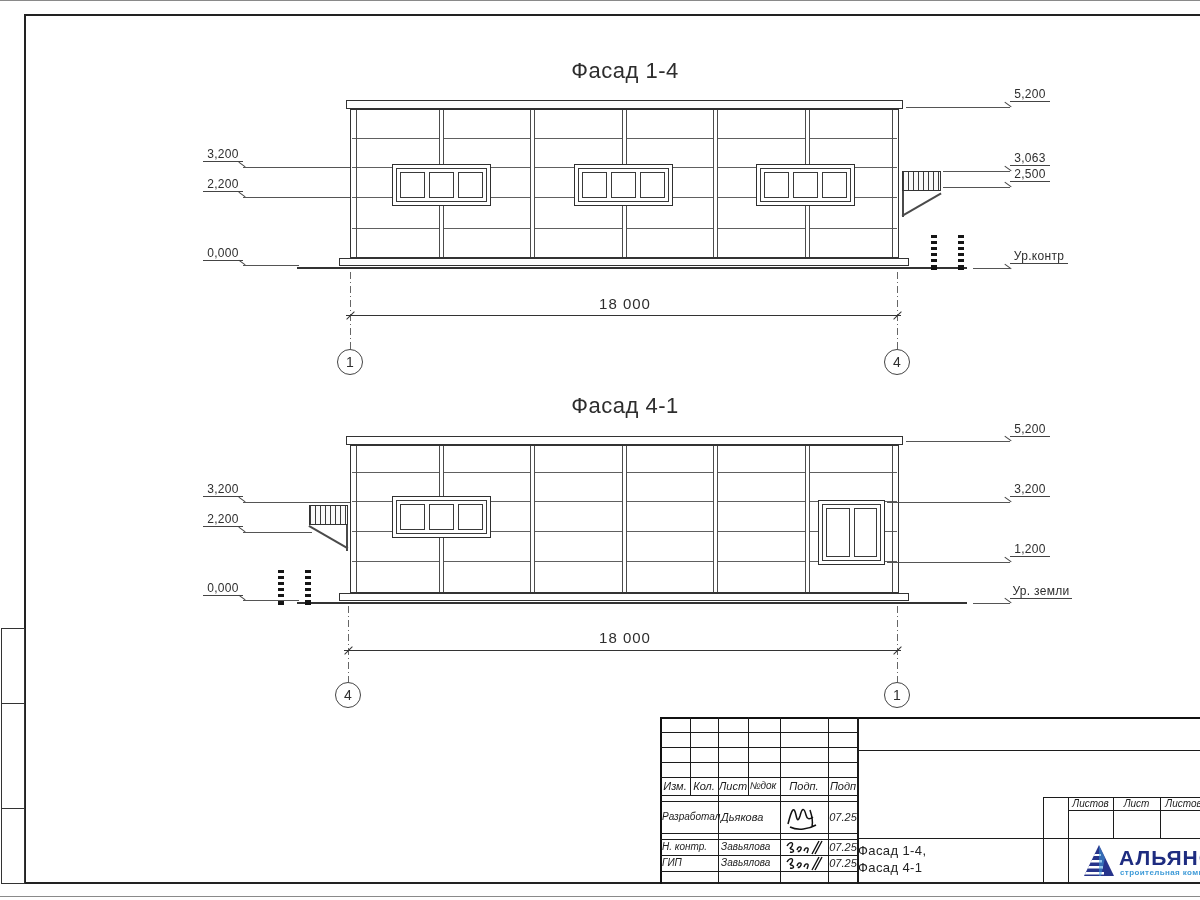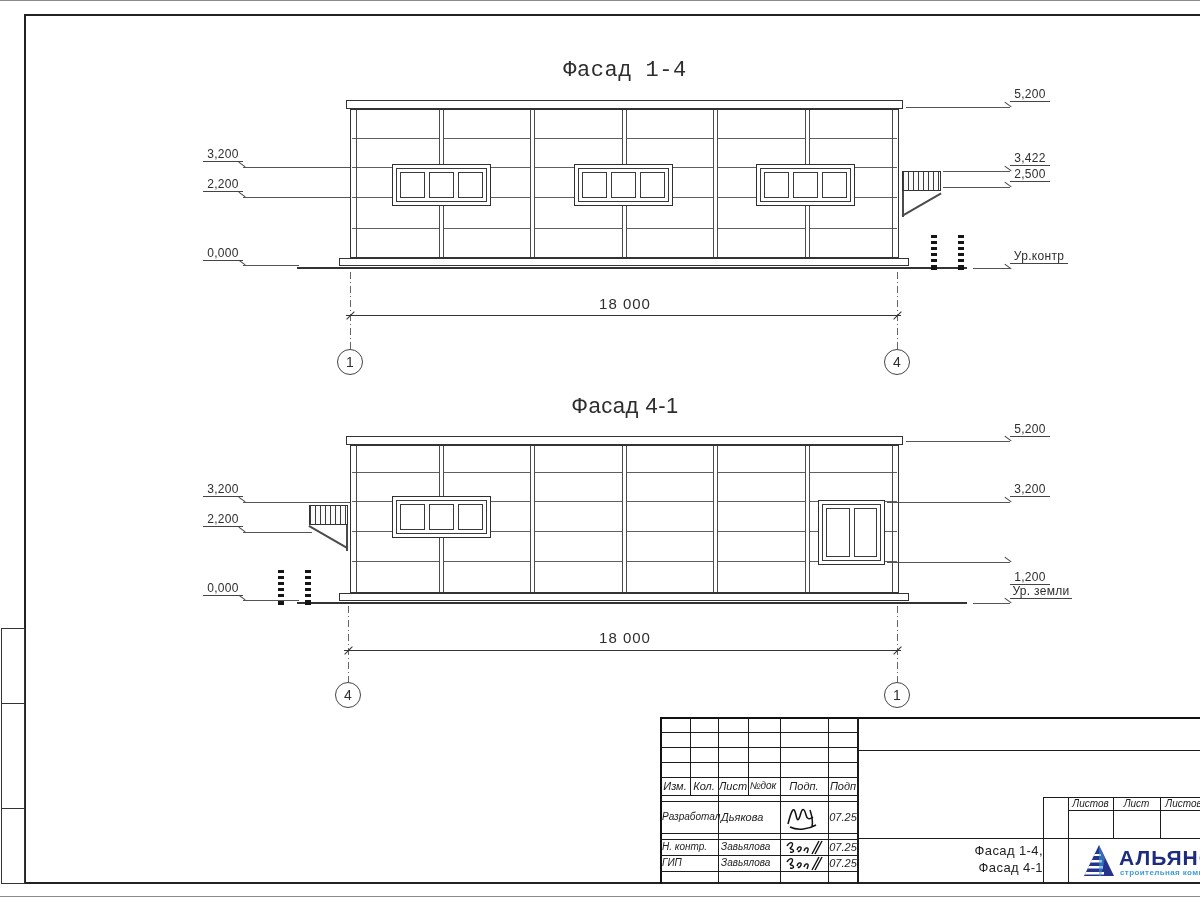--- a/index.html
+++ b/index.html
@@ -31,38 +31,38 @@
   .dim-label{position:absolute;font-size:15px;color:#2e2e2e;text-align:center;letter-spacing:1px;}
   .dashdot{position:absolute;width:1px;
       background-image:repeating-linear-gradient(180deg,#666 0 7px,transparent 7px 10px,#666 10px 11px,transparent 11px 14px);}
   .axis-circle{position:absolute;width:26px;height:26px;border:1.3px solid #444;border-radius:50%;
       text-align:center;line-height:25px;font-size:14px;color:#2e2e2e;background:#fff;box-sizing:border-box;}
   
   .tbh{position:absolute;background:#1c1c1c;height:1px;}
   .tbv{position:absolute;background:#1c1c1c;width:1px;}
   .tb-text{position:absolute;font-style:italic;font-size:11px;color:#1d1d1d;white-space:nowrap;}
   .tb-center{text-align:center;}
-  .sheet-name{position:absolute;font-size:13px;color:#222;text-align:right;letter-spacing:.4px;white-space:nowrap;}
+  .sheet-name{position:absolute;font-size:13px;color:#222;text-align:left;letter-spacing:.4px;white-space:nowrap;}
   .logo-name{position:absolute;font-weight:bold;font-size:21px;letter-spacing:1px;color:#1e2c80;white-space:nowrap;}
   .logo-sub{position:absolute;font-weight:bold;font-size:8px;letter-spacing:.4px;color:#3f9bd8;white-space:nowrap;}
 </style>
 </head>
 <body>
 
 <div class="hl" style="left:0;top:2;width:1200px;background:#8a8a8a;"></div>
 <div class="hl" style="left:0;top:896px;width:1200px;background:#8a8a8a;"></div>
 <div class="abs" style="left:24px;top:14px;width:1176px;height:870px;border-top:2px solid #222;border-left:2px solid #222;border-bottom:2px solid #222;box-sizing:border-box;"></div>
 
 <div class="abs" style="left:1px;top:628px;width:24px;height:256px;border:1px solid #333;box-sizing:border-box;">
   <div class="hl" style="left:0;top:74px;width:22px;background:#333;"></div>
   <div class="hl" style="left:0;top:179px;width:22px;background:#333;"></div>
 </div>
 
 <section class="sec">
-  <div class="fac-title" style="left:540px;top:58px;width:170px;font-family:Liberation Mono, monospace;">Фасад 1-4</div>
+  <div class="fac-title" style="left:540px;top:58px;width:170px;">Фасад 1-4</div>
 
   <div class="rect" style="left:346px;top:100px;width:557px;height:9px;"></div>
   <div class="rect" style="left:350px;top:109px;width:549px;height:149px;border-width:1.4px;"></div>
 
   <div class="joint" style="left:352px;top:138px;width:545px;"></div>
   <div class="joint" style="left:352px;top:167px;width:545px;"></div>
   <div class="joint" style="left:352px;top:197px;width:545px;"></div>
   <div class="joint" style="left:352px;top:228px;width:545px;"></div>
 
   <div class="vl" style="left:356px;top:110px;height:147px;"></div>
@@ -113,21 +113,21 @@
   <div class="leader" style="left:243px;top:197px;width:107px;"></div>
 
   <div class="elev-label" style="left:203px;top:246px;width:40px;">0,000</div>
   <div class="tick" style="left:238px;top:262px;"></div>
   <div class="leader" style="left:243px;top:265px;width:56px;"></div>
 
   <div class="elev-label" style="left:1010px;top:87px;width:40px;">5,200</div>
   <div class="tick" style="left:1004px;top:104px;"></div>
   <div class="leader" style="left:906px;top:107px;width:104px;"></div>
 
-  <div class="elev-label" style="left:1010px;top:151px;width:40px;">3,422</div>
+  <div class="elev-label" style="left:1010px;top:151px;width:40px;">3,063</div>
   <div class="tick" style="left:1004px;top:168px;"></div>
   <div class="leader" style="left:943px;top:171px;width:67px;"></div>
 
   <div class="elev-label" style="left:1010px;top:167px;width:40px;">2,500</div>
   <div class="tick" style="left:1004px;top:184px;"></div>
   <div class="leader" style="left:943px;top:187px;width:67px;"></div>
 
   <div class="elev-label" style="left:1010px;top:249px;width:58px;">Ур.контр</div>
   <div class="tick" style="left:1004px;top:266px;"></div>
   <div class="leader" style="left:973px;top:268px;width:37px;"></div>
@@ -197,21 +197,21 @@
   <div class="leader" style="left:243px;top:600px;width:56px;"></div>
 
   <div class="elev-label" style="left:1010px;top:422px;width:40px;">5,200</div>
   <div class="tick" style="left:1004px;top:438px;"></div>
   <div class="leader" style="left:906px;top:441px;width:104px;"></div>
 
   <div class="elev-label" style="left:1010px;top:482px;width:40px;">3,200</div>
   <div class="tick" style="left:1004px;top:499px;"></div>
   <div class="leader" style="left:887px;top:502px;width:123px;"></div>
 
-  <div class="elev-label" style="left:1010px;top:570px;width:40px;">1,200</div>
+  <div class="elev-label" style="left:1010px;top:542px;width:40px;">1,200</div>
   <div class="tick" style="left:1004px;top:559px;"></div>
   <div class="leader" style="left:887px;top:562px;width:123px;"></div>
 
   <div class="elev-label" style="left:1010px;top:584px;width:62px;">Ур. земли</div>
   <div class="tick" style="left:1004px;top:600px;"></div>
   <div class="leader" style="left:973px;top:603px;width:37px;"></div>
 
   <div class="dashdot" style="left:348px;top:606px;height:76px;"></div>
   <div class="dashdot" style="left:897px;top:606px;height:76px;"></div>
   <div class="dimline" style="left:344px;top:650px;width:557px;"></div>

